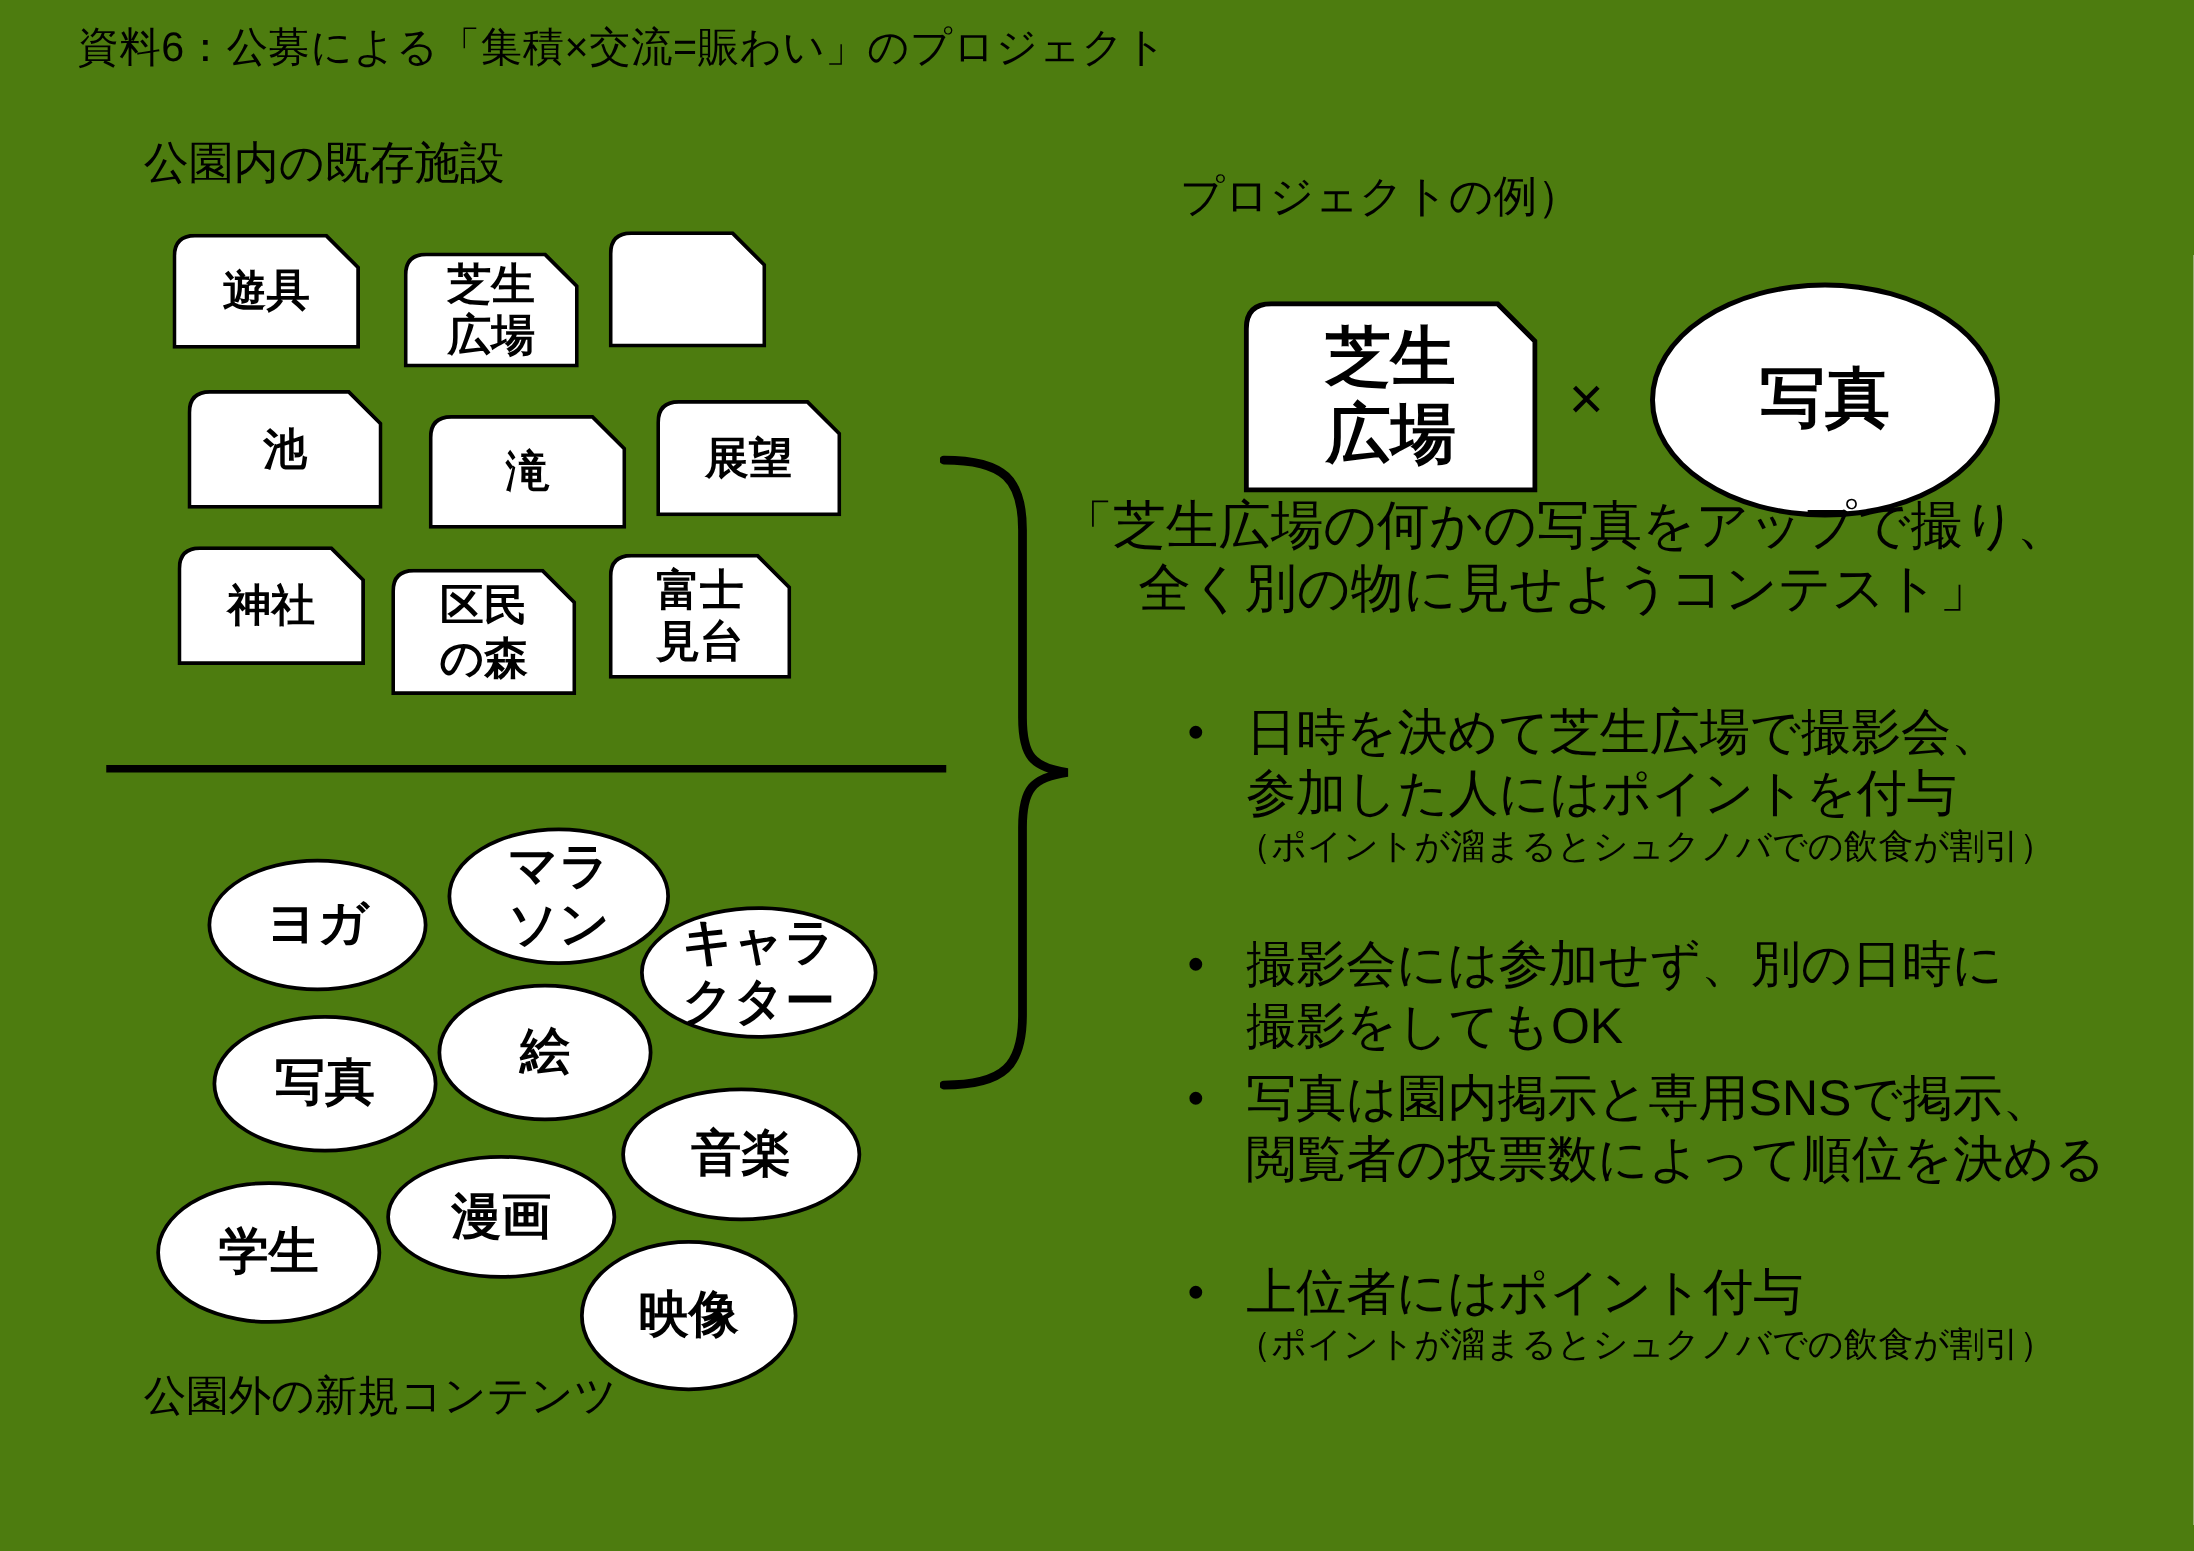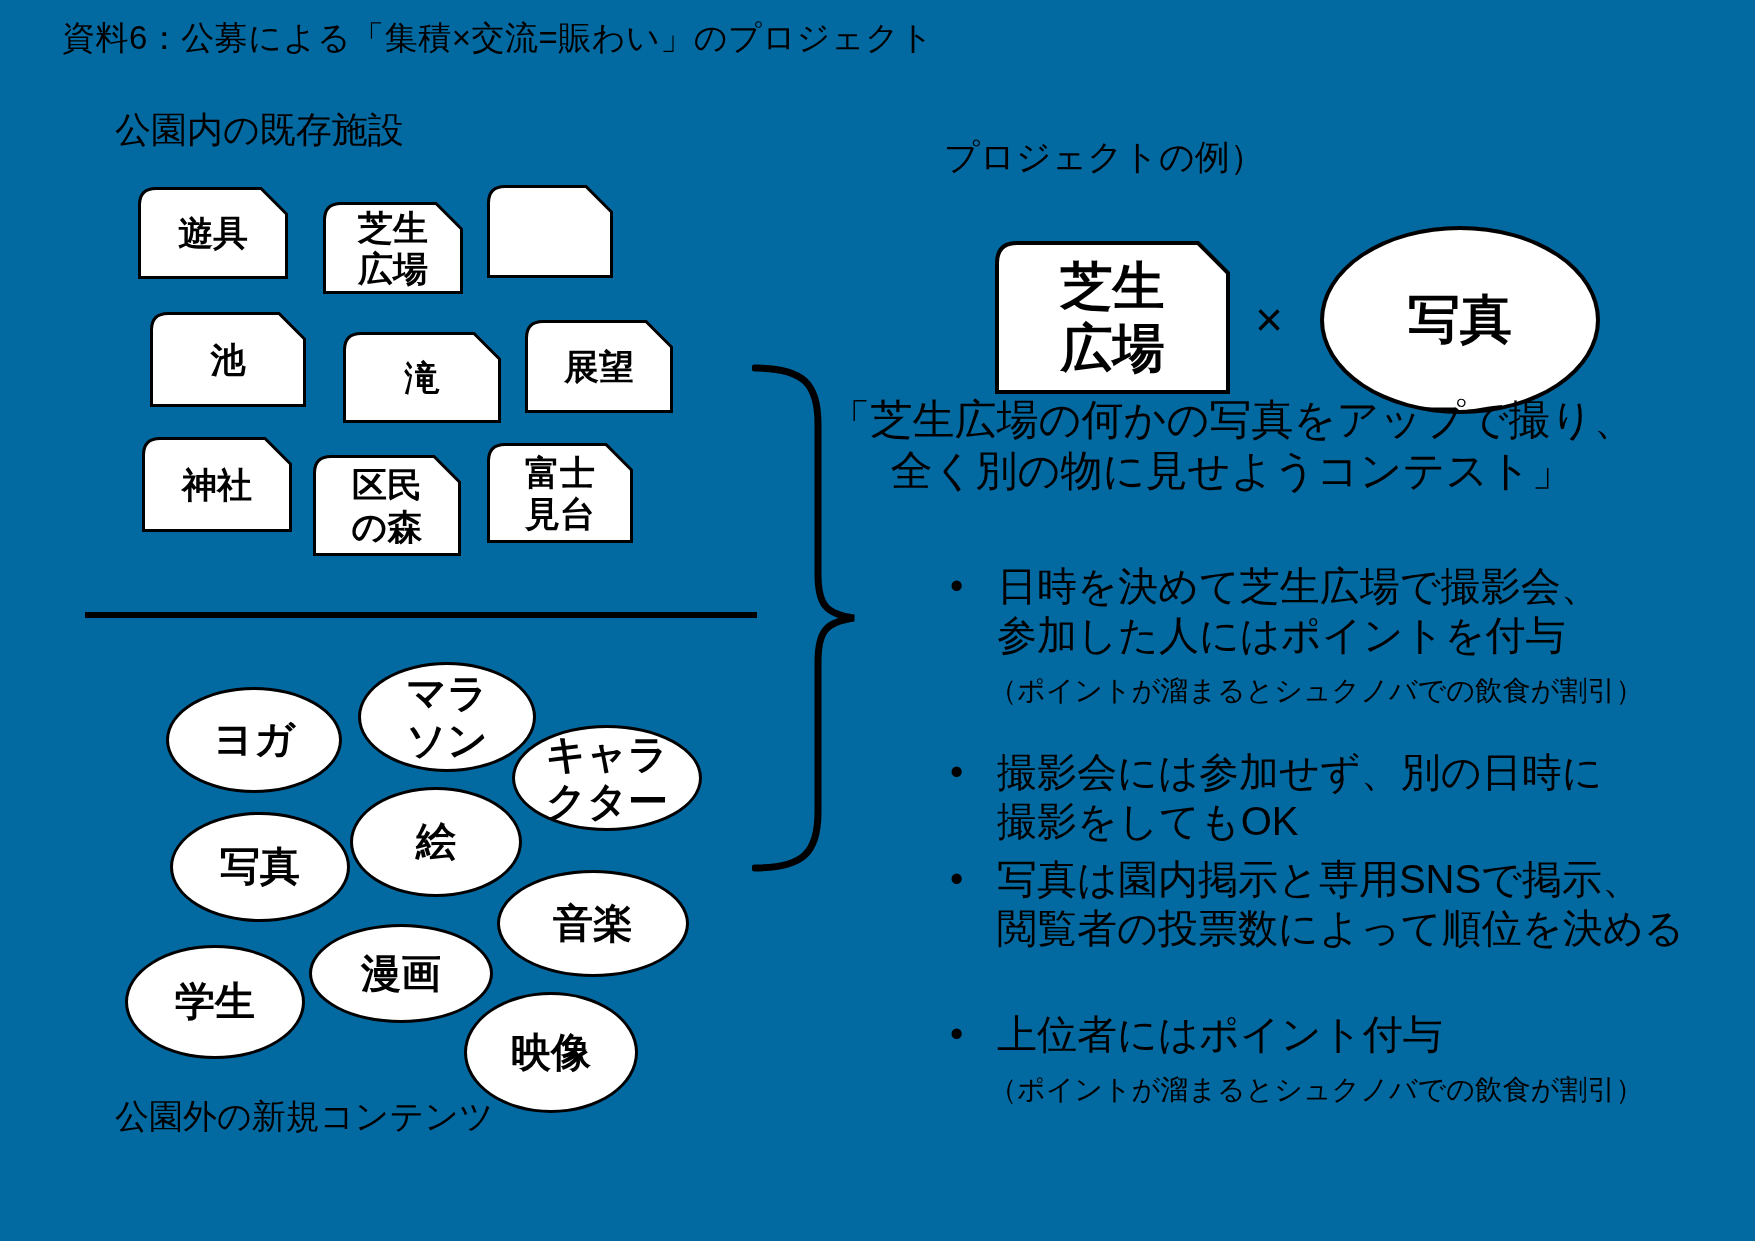--- a/index.html
+++ b/index.html
@@ -1,18 +1,18 @@
 <!DOCTYPE html>
 <html><head>
 <meta charset="utf-8">
 <style>
   html,body { margin:0; padding:0; background:#fff; }
   .canvas {
     position:relative; width:1755px; height:1241px;
-    background:#0369a1; color:#000; overflow:hidden;
+    background:#4d7c0f; color:#000; overflow:hidden;
     font-family:"Liberation Sans", sans-serif;
   }
   .abs { position:absolute; }
   .slide-title { left:62px; top:16px; font-size:33px; letter-spacing:0.5px; }
   .section-heading { font-size:36px; }
   .heading-facilities { left:115px; top:106px; }
   .heading-contents { left:115px; top:1094px; font-size:34px; }
   .heading-example { left:944px; top:134px; font-size:35px;font-family:Liberation Serif, serif; }
 
   
@@ -29,27 +29,27 @@
   .divider { left:85px; top:612px; width:672px; height:6px; background:#000; }
   .brace { left:752px; top:362px; width:106px; height:512px; }
 
   
   .example-box { left:995px; top:241px; width:235px; height:153px; }
   .example-box .node-label { font-size:52px; }
   .times { left:1237px; top:292px; width:64px; text-align:center; font-size:48px; }
   .example-ellipse { left:1320px; top:226px; width:280px; height:188px; border-width:4px; }
   .example-ellipse .node-label { font-size:52px; }
 
-  .quote { left:812px; top:394px; width:840px; text-align:center; font-size:42px; line-height:51px; }
+  .quote { left:832px; top:394px; width:840px; text-align:center; font-size:42px; line-height:51px; }
 
   .bullet { position:absolute; left:950px; width:660px; display:flex; }
   .dot { width:47px; font-size:38px; line-height:49px; flex:0 0 47px; }
   .bullet-text { flex:1; }
   .bline { font-size:40px; line-height:49px; white-space:nowrap; }
-  .bnote { font-size:28px; line-height:34px; margin-top:14px; margin-left:-8px; white-space:nowrap; }
+  .bnote { font-size:28px; line-height:34px; margin-top:0; margin-left:-8px; white-space:nowrap; }
   .bnote:empty { display:none; }
 </style>
 </head>
 <body>
 
 <div class="canvas">
 
   <div class="abs slide-title">資料6：公募による「集積×交流=賑わい」のプロジェクト</div>
 
   <div class="abs section-heading heading-facilities">公園内の既存施設</div>

